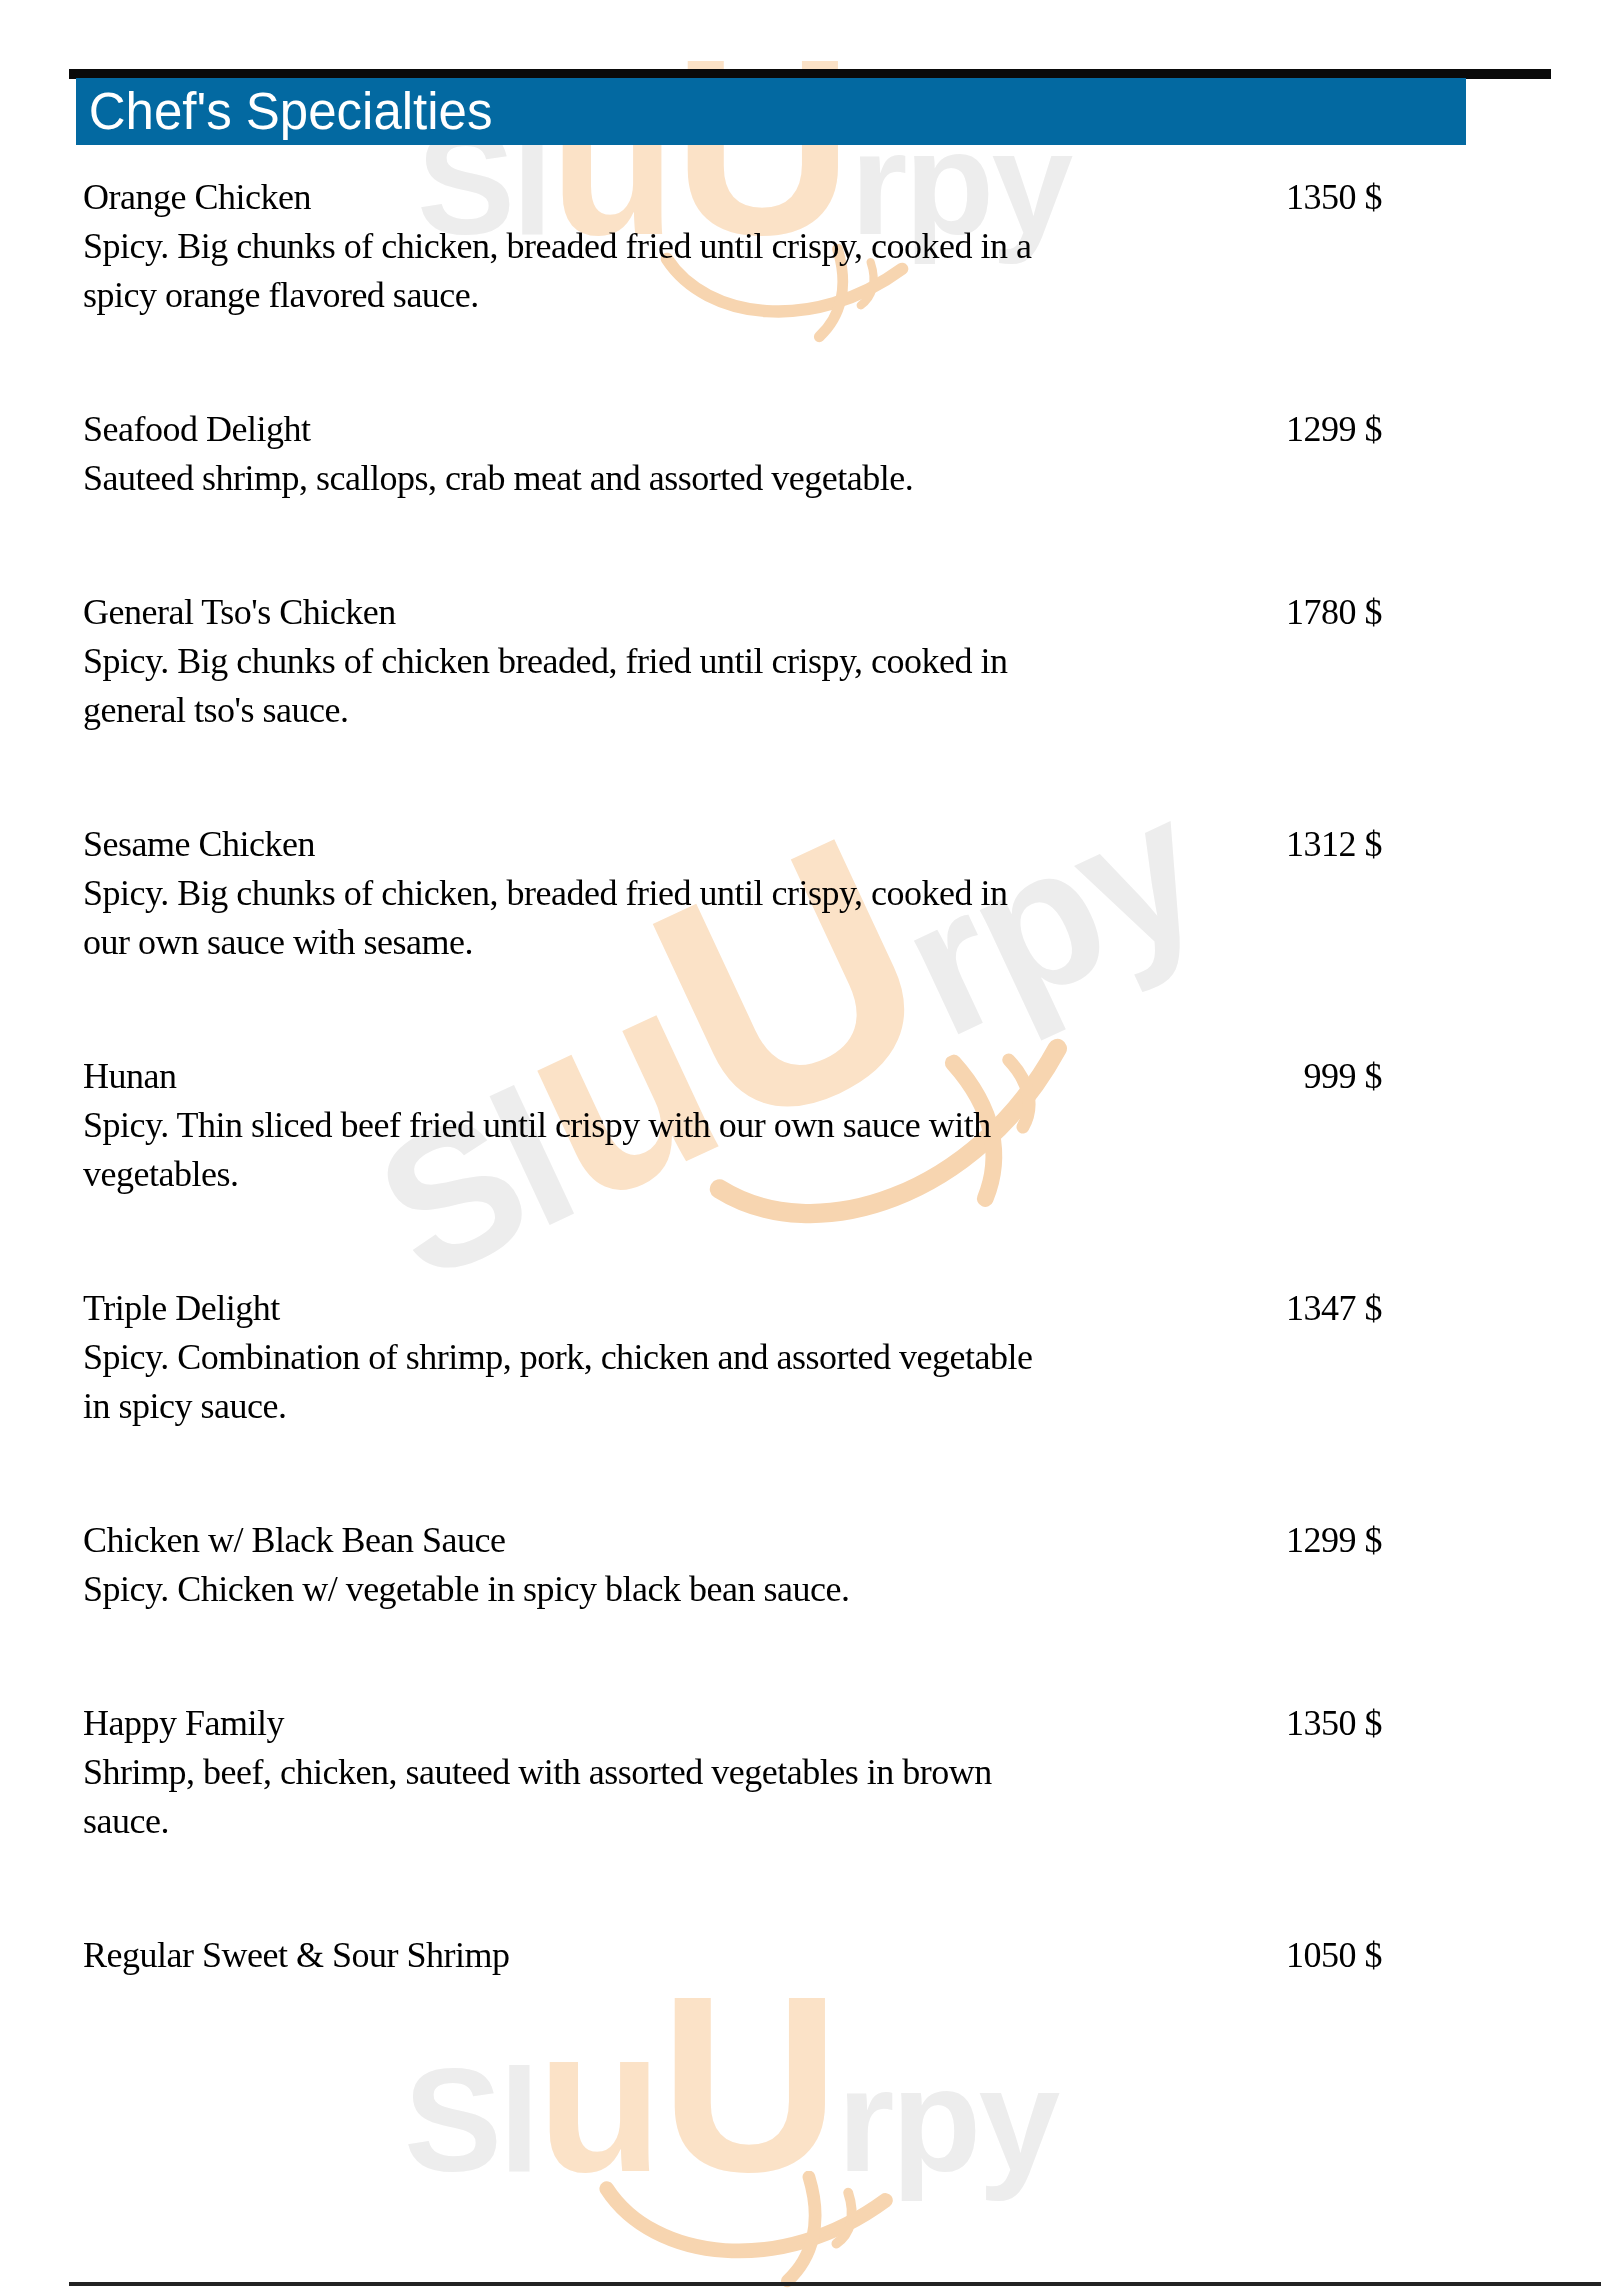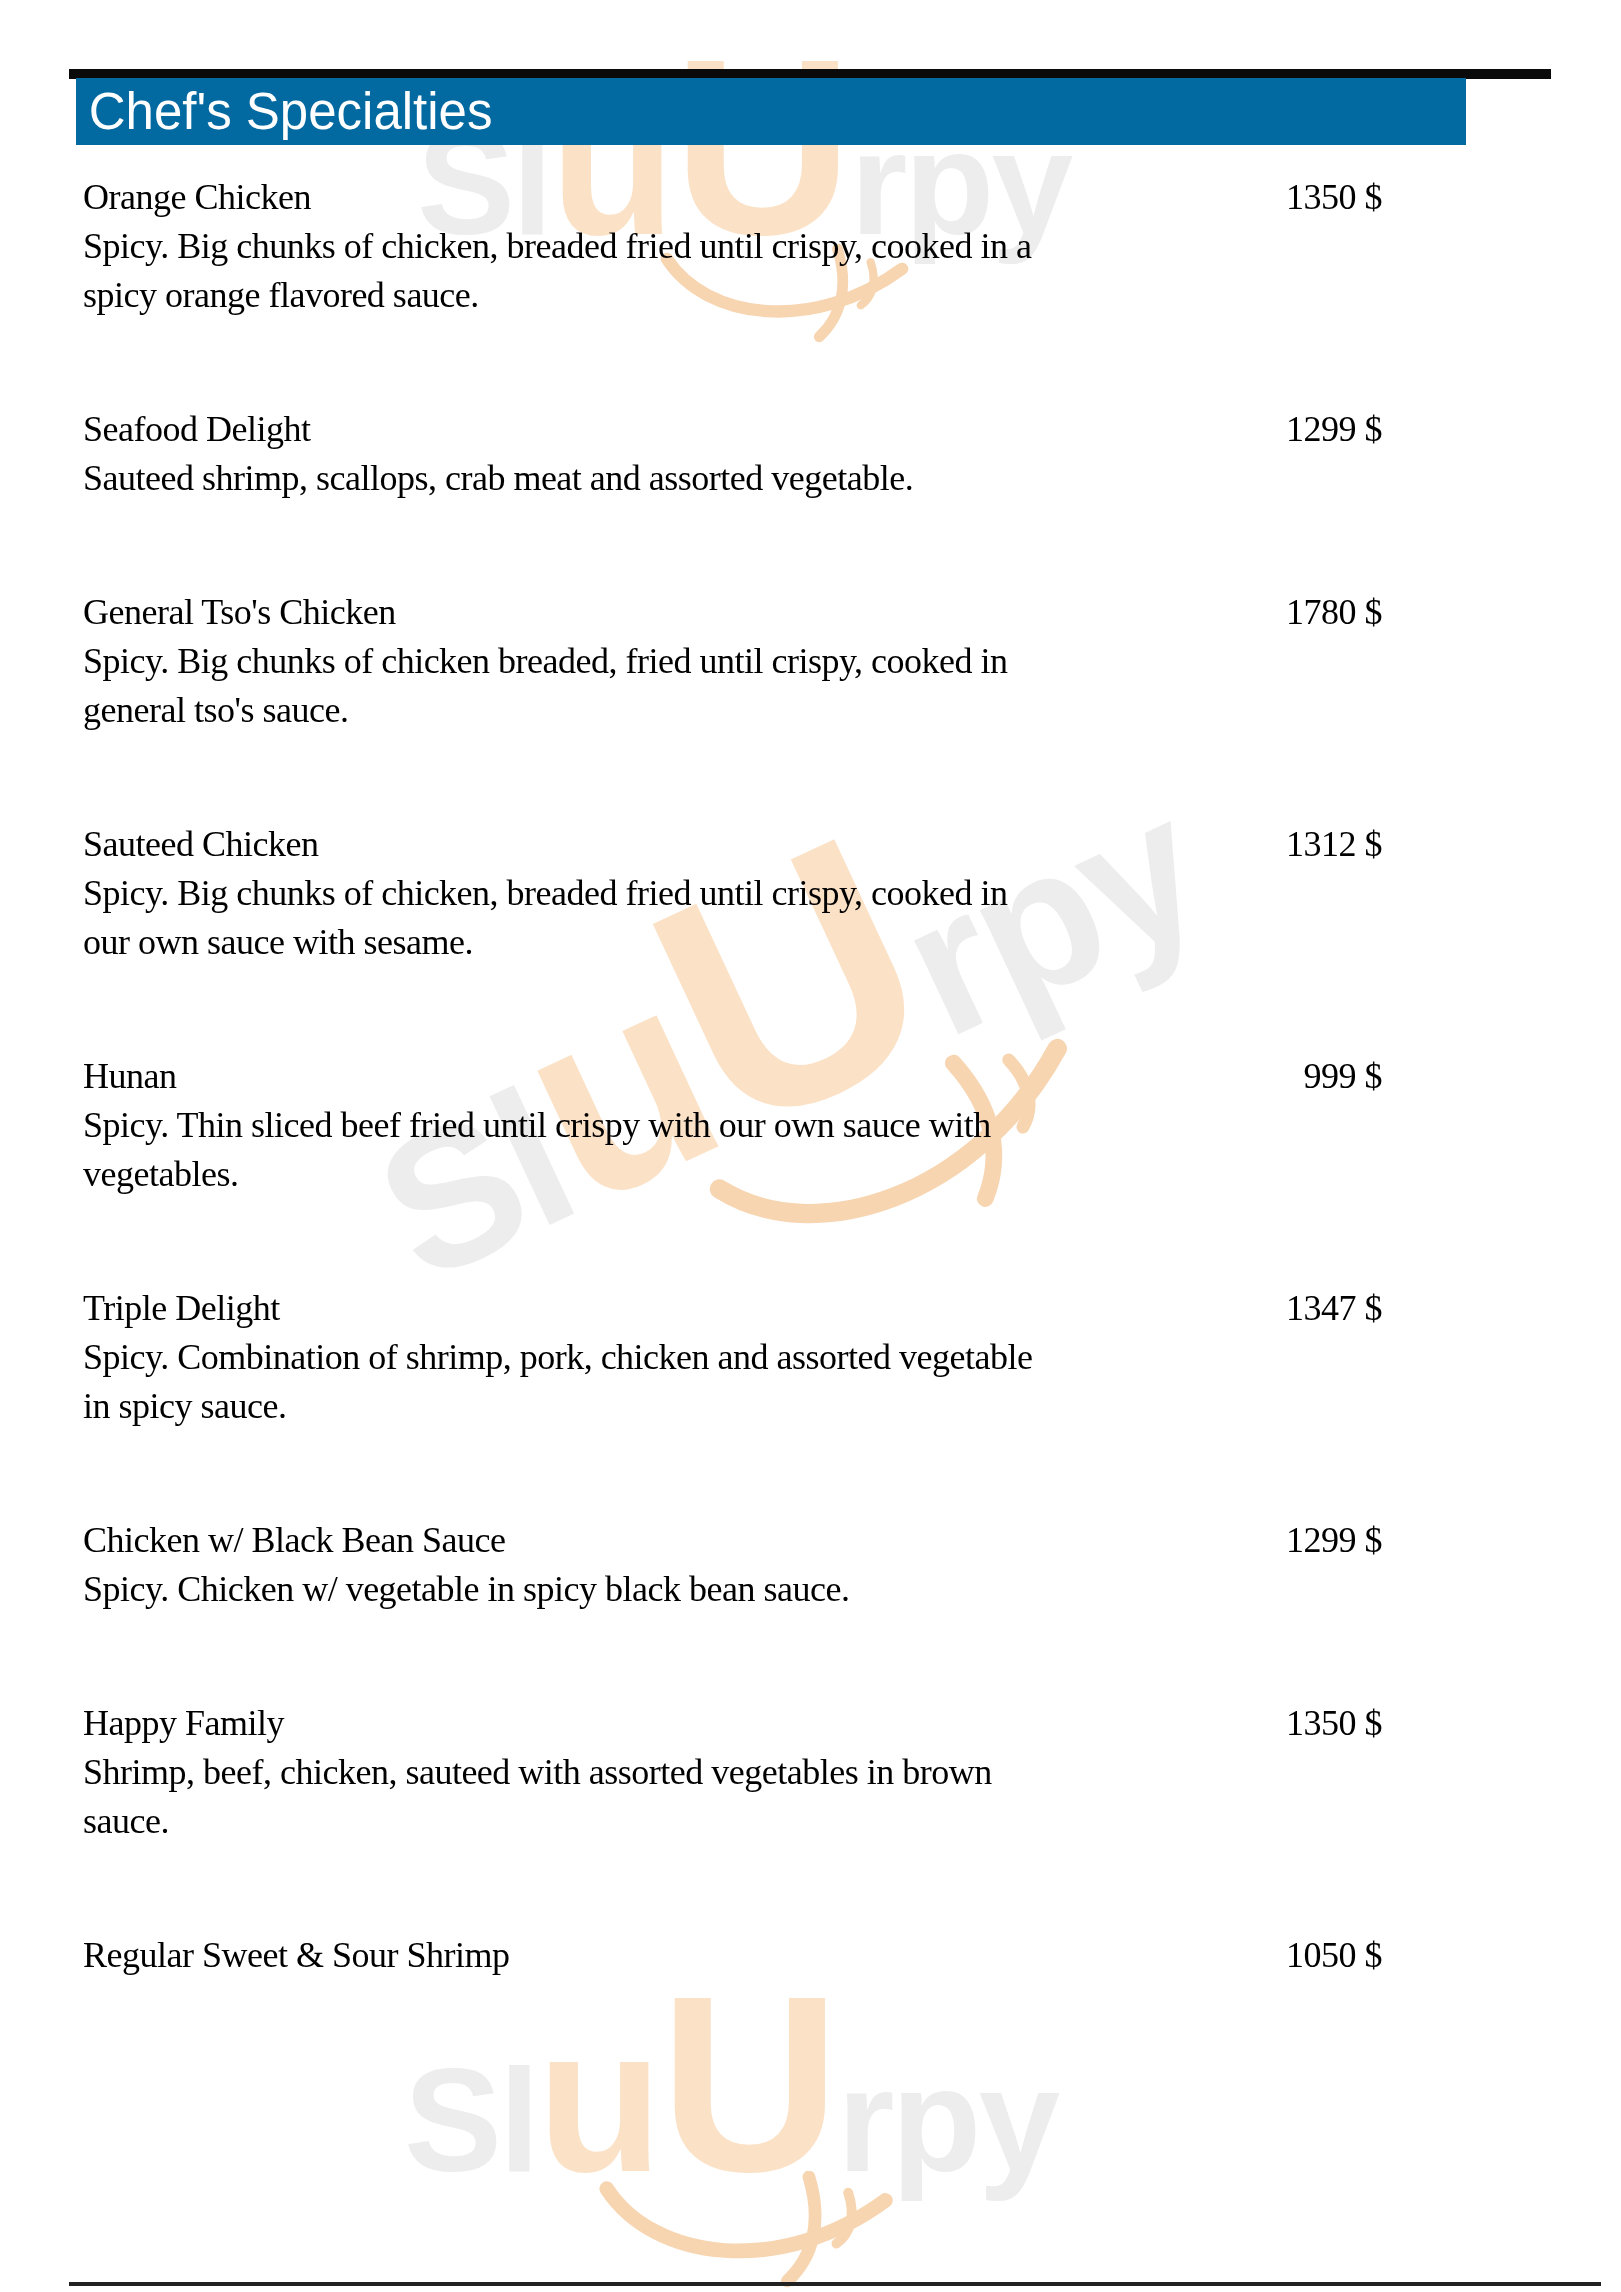--- a/index.html
+++ b/index.html
@@ -97,21 +97,21 @@
     <div class="row">
       <span class="name">General Tso's Chicken</span>
       <span class="price">1780 $</span>
     </div>
     <div class="desc">Spicy. Big chunks of chicken breaded, fried until crispy, cooked in
 general tso's sauce.</div>
   </div>
 
   <div class="item">
     <div class="row">
-      <span class="name">Sauteed Chicken</span>
+      <span class="name">Sesame Chicken</span>
       <span class="price">1312 $</span>
     </div>
     <div class="desc">Spicy. Big chunks of chicken, breaded fried until crispy, cooked in
 our own sauce with sesame.</div>
   </div>
 
   <div class="item">
     <div class="row">
       <span class="name">Hunan</span>
       <span class="price">999 $</span>

